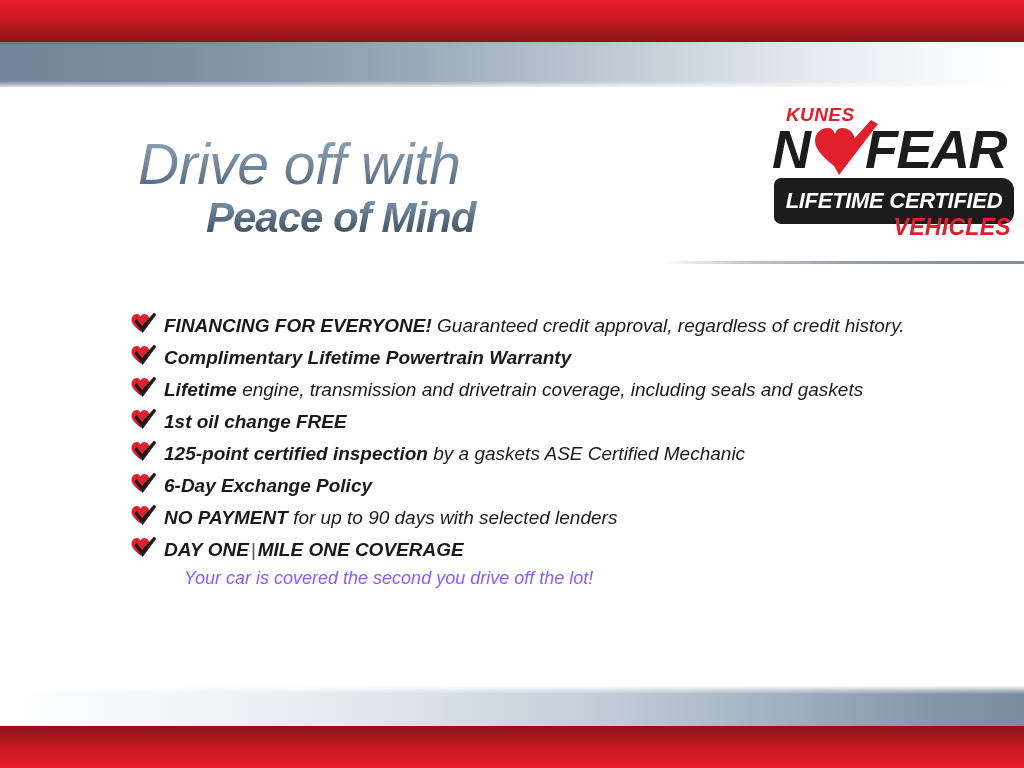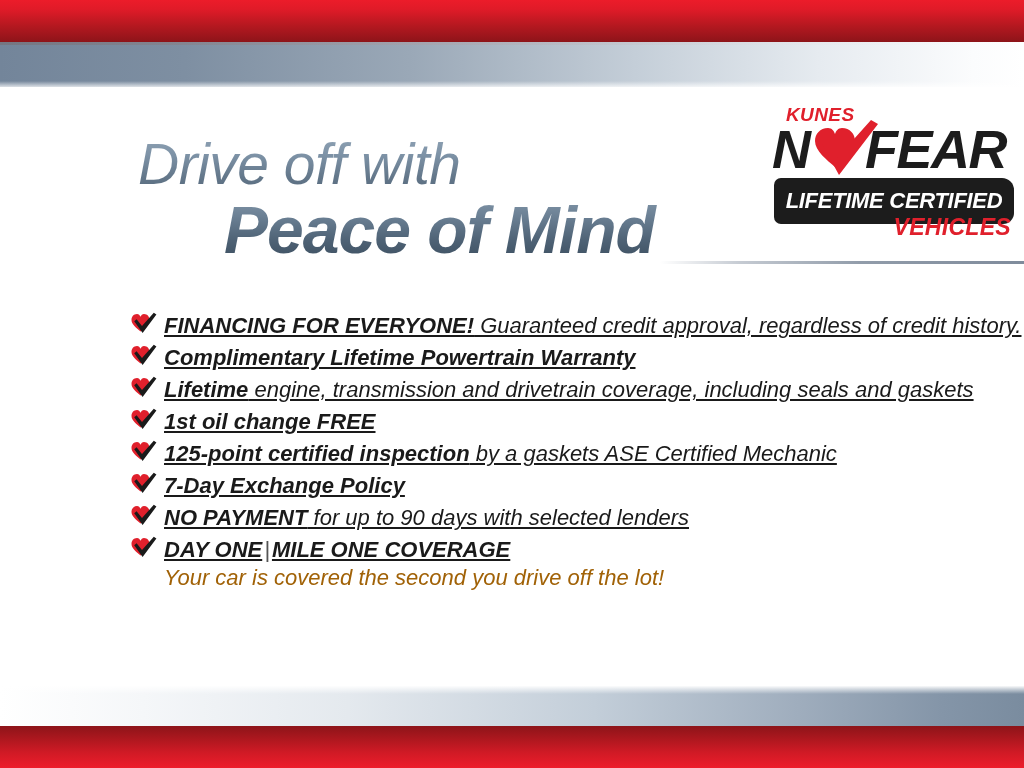--- a/index.html
+++ b/index.html
@@ -85,22 +85,22 @@
     line-height: 1.02;
     background: linear-gradient(to bottom, #8fa2b4 0%, #7d92a6 35%, #65798c 70%, #56697c 100%);
     -webkit-background-clip: text;
     background-clip: text;
     color: transparent;
     -webkit-text-fill-color: transparent;
     white-space: nowrap;
   }
   .headline-line2 {
     margin-top: 4px;
-    margin-left: 86px;
-    font-size: 66px;
+    margin-left: 68px;
+    font-size: 42px;
     font-weight: bold;
     font-style: italic;
     letter-spacing: -1px;
     line-height: 1.02;
     background: linear-gradient(to bottom, #8296a9 0%, #6a7f93 30%, #4e6275 65%, #3b4d5e 100%);
     -webkit-background-clip: text;
     background-clip: text;
     color: transparent;
     -webkit-text-fill-color: transparent;
     white-space: nowrap;
@@ -218,36 +218,36 @@
     margin-bottom: 0px;
   }
   .benefit-icon {
     position: absolute;
     left: 0px;
     top: 2px;
     width: 26px;
     height: 22px;
   }
   .benefit-text {
-    font-size: 22px;
+    font-size: 19px;
     font-style: italic;
     color: #1a1a1a;
     line-height: 32px;
     white-space: nowrap;
-    text-decoration: underline;
   }
   .benefit-text .b {
     font-weight: bold;
   }
   .benefit-sub {
-    font-size: 22px;
-    font-style: italic;
-    color: #a16207;
+    font-size: 18px;
+    font-style: italic;
+    color: #8b5cf6;
     line-height: 24px;
     white-space: nowrap;
+    margin-left: 20px;
   }
   .sep {
     font-weight: normal;
     color: #555;
     padding: 0 2px;
   }
 </style>
 </head>
 <body>
 
@@ -323,21 +323,21 @@
       </svg>
       <div class="benefit-text"><span class="b">125-point certified inspection</span><span> by a gaskets ASE Certified Mechanic</span></div>
     </div>
 
 
     <div class="benefit-row">
       <svg class="benefit-icon" viewBox="0 0 26 22">
         <path d="M6 2 C2.5 2 0.5 4.8 0.5 8 C0.5 12.4 6 16.4 9.5 19.5 C13 16.4 18.5 12.4 18.5 8 C18.5 4.8 16.5 2 13 2 C11.3 2 10.2 3.4 9.5 4.8 C8.8 3.4 7.7 2 6 2 Z" fill="#e0202c"></path>
         <path d="M3.2 9.2 L5.6 7.2 L11 14 L22.8 0.8 L25.4 2.6 L11.6 21 Z" fill="#1a1a1a"></path>
       </svg>
-      <div class="benefit-text"><span class="b">7-Day Exchange Policy</span><span></span></div>
+      <div class="benefit-text"><span class="b">6-Day Exchange Policy</span><span></span></div>
     </div>
 
     <div class="benefit-row">
       <svg class="benefit-icon" viewBox="0 0 26 22">
         <path d="M6 2 C2.5 2 0.5 4.8 0.5 8 C0.5 12.4 6 16.4 9.5 19.5 C13 16.4 18.5 12.4 18.5 8 C18.5 4.8 16.5 2 13 2 C11.3 2 10.2 3.4 9.5 4.8 C8.8 3.4 7.7 2 6 2 Z" fill="#e0202c"></path>
         <path d="M3.2 9.2 L5.6 7.2 L11 14 L22.8 0.8 L25.4 2.6 L11.6 21 Z" fill="#1a1a1a"></path>
       </svg>
       <div class="benefit-text"><span class="b">NO PAYMENT</span><span> for up to 90 days with selected lenders</span></div>
     </div>
 

